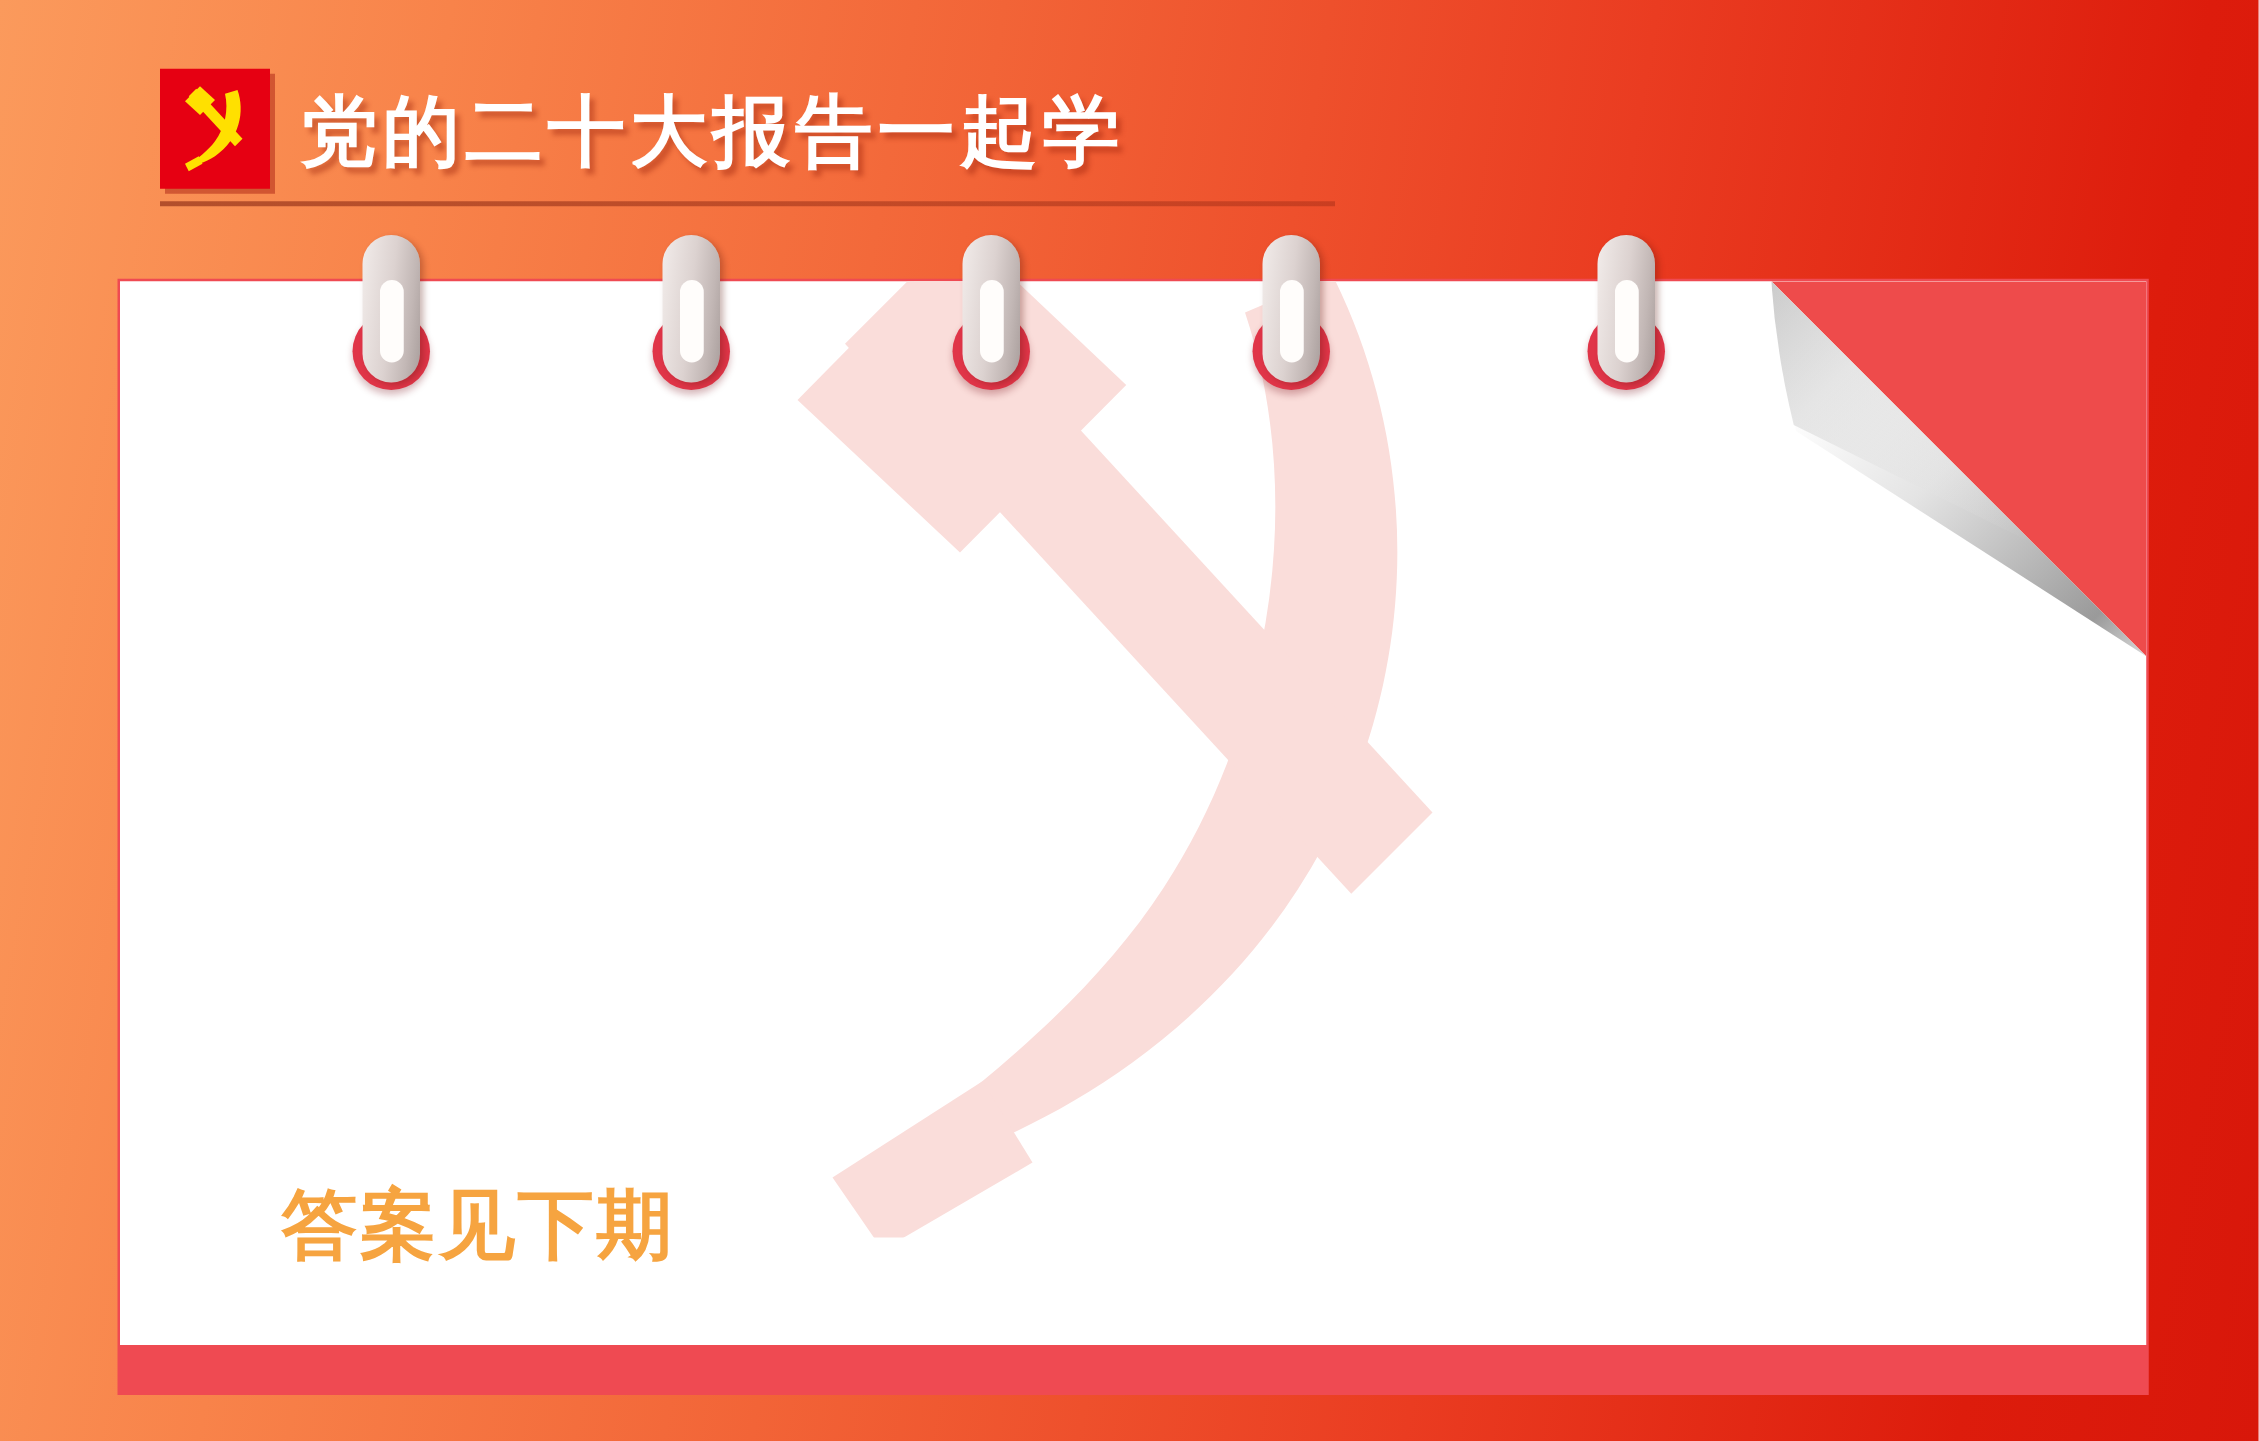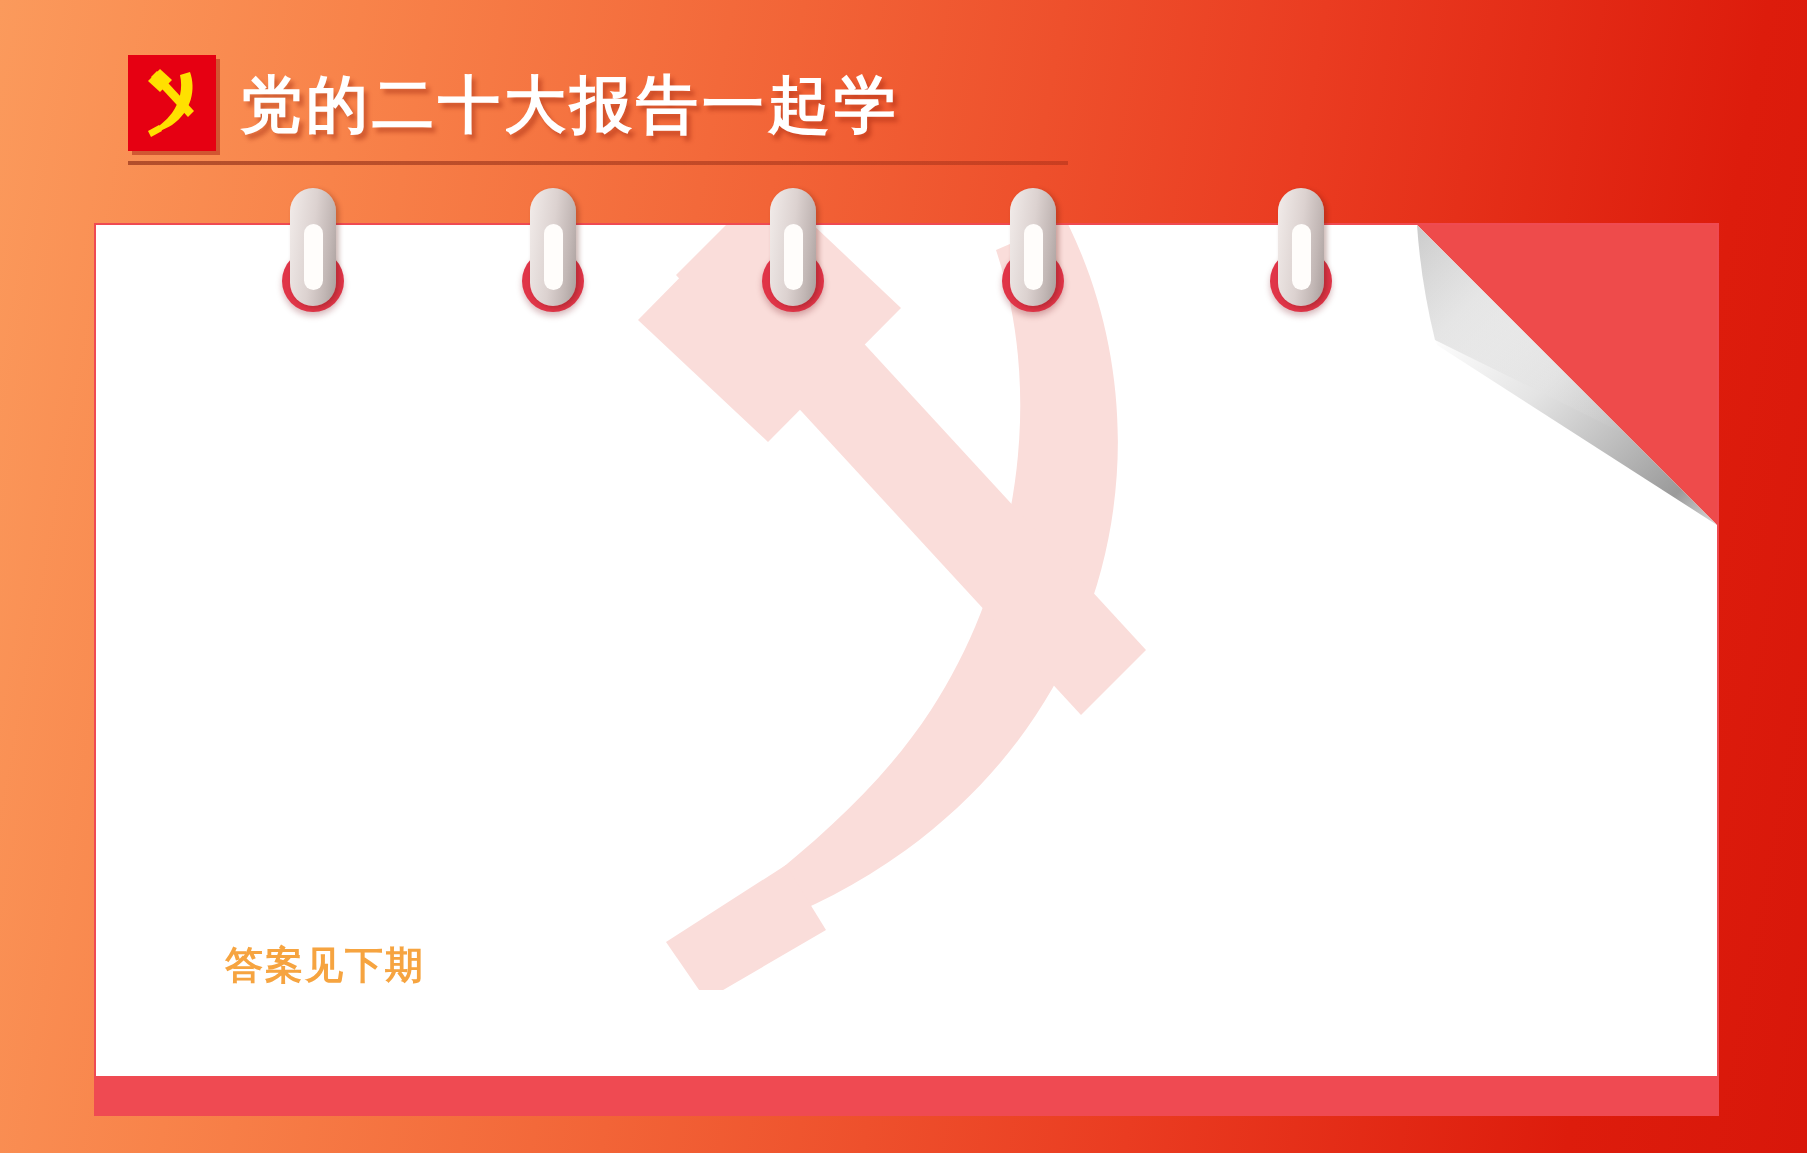--- a/index.html
+++ b/index.html
@@ -143,21 +143,21 @@
     vertical-align:-6px;
     margin:0 2px;
   }
   .blank.short { width:240px; }
   .period { font-size:62px; }
 
   
   #answer-note {
     position:absolute;
     left:225px; top:940px;
-    font-size:38px;
+    font-size:61px;
     font-weight:bold;
     letter-spacing:2px;
     color:#F6A440;
     font-family:Liberation Mono, monospace;
   }
 </style>
 </head>
 <body>
 
 <div id="poster">

